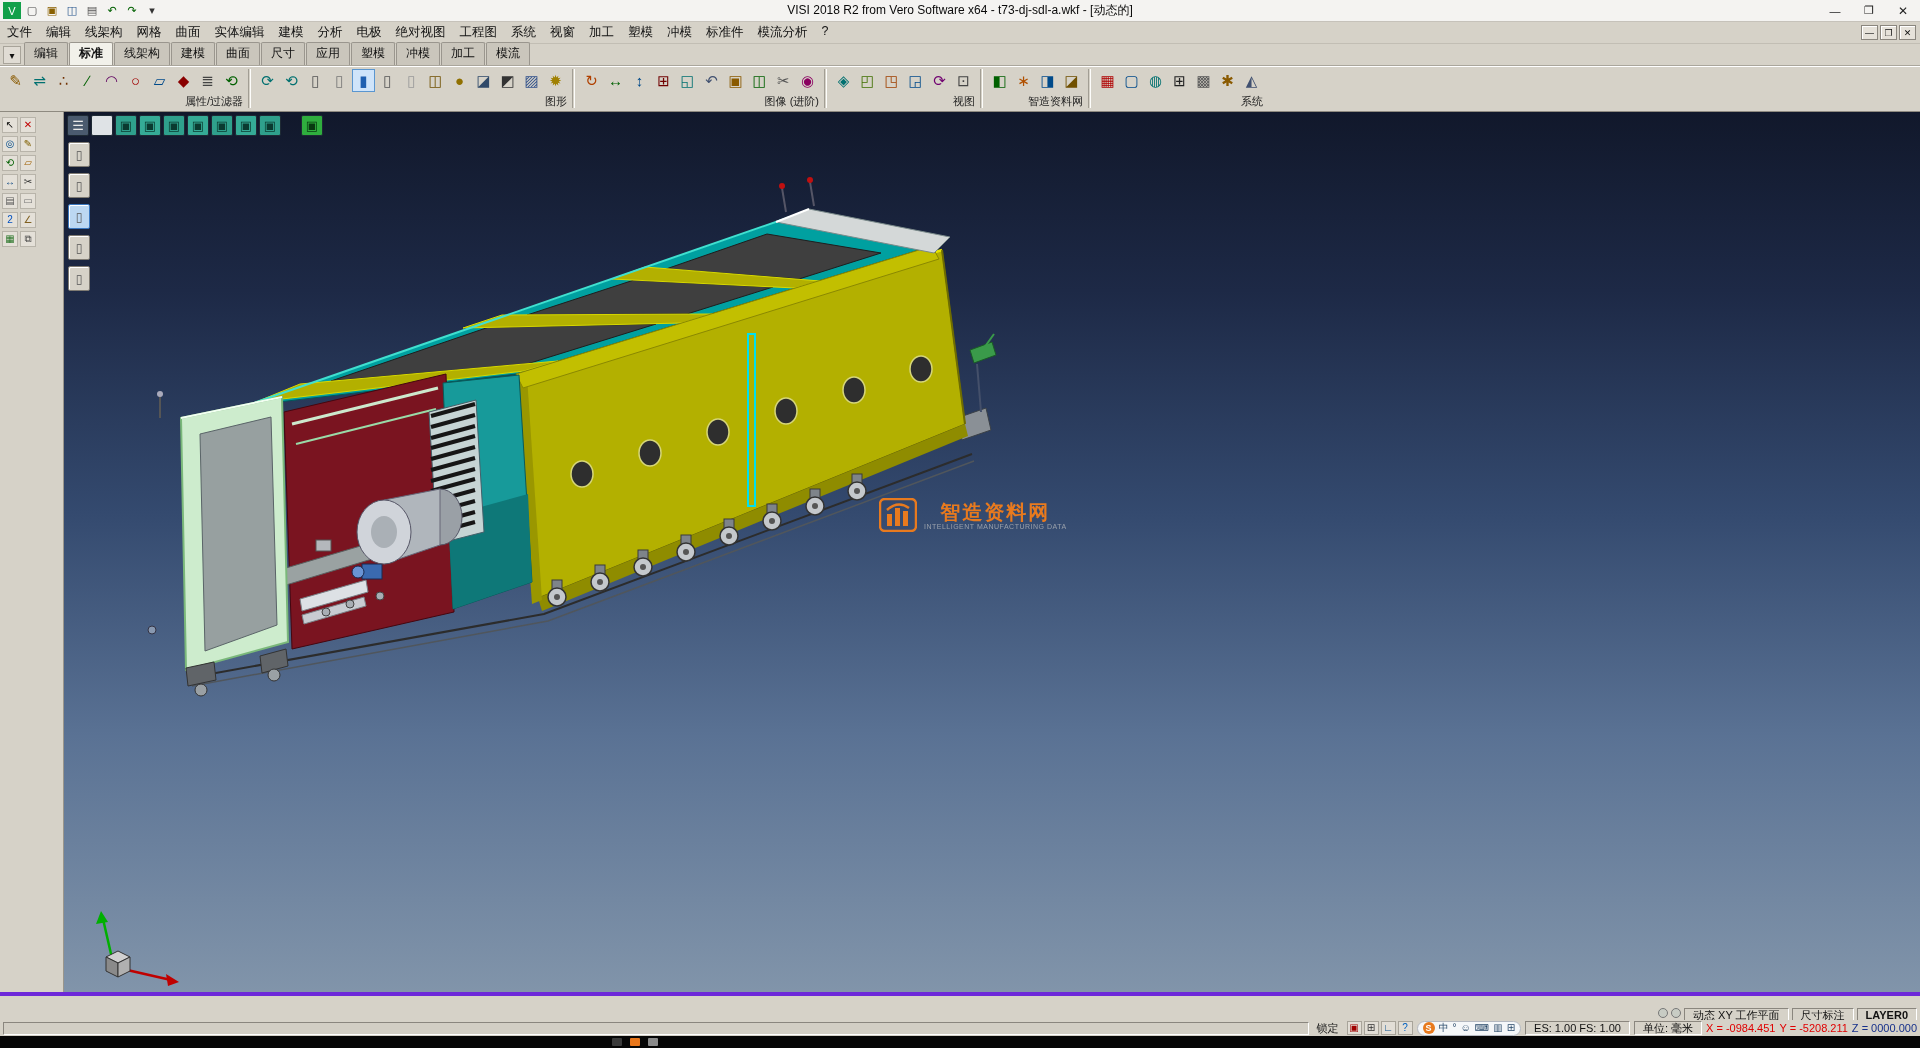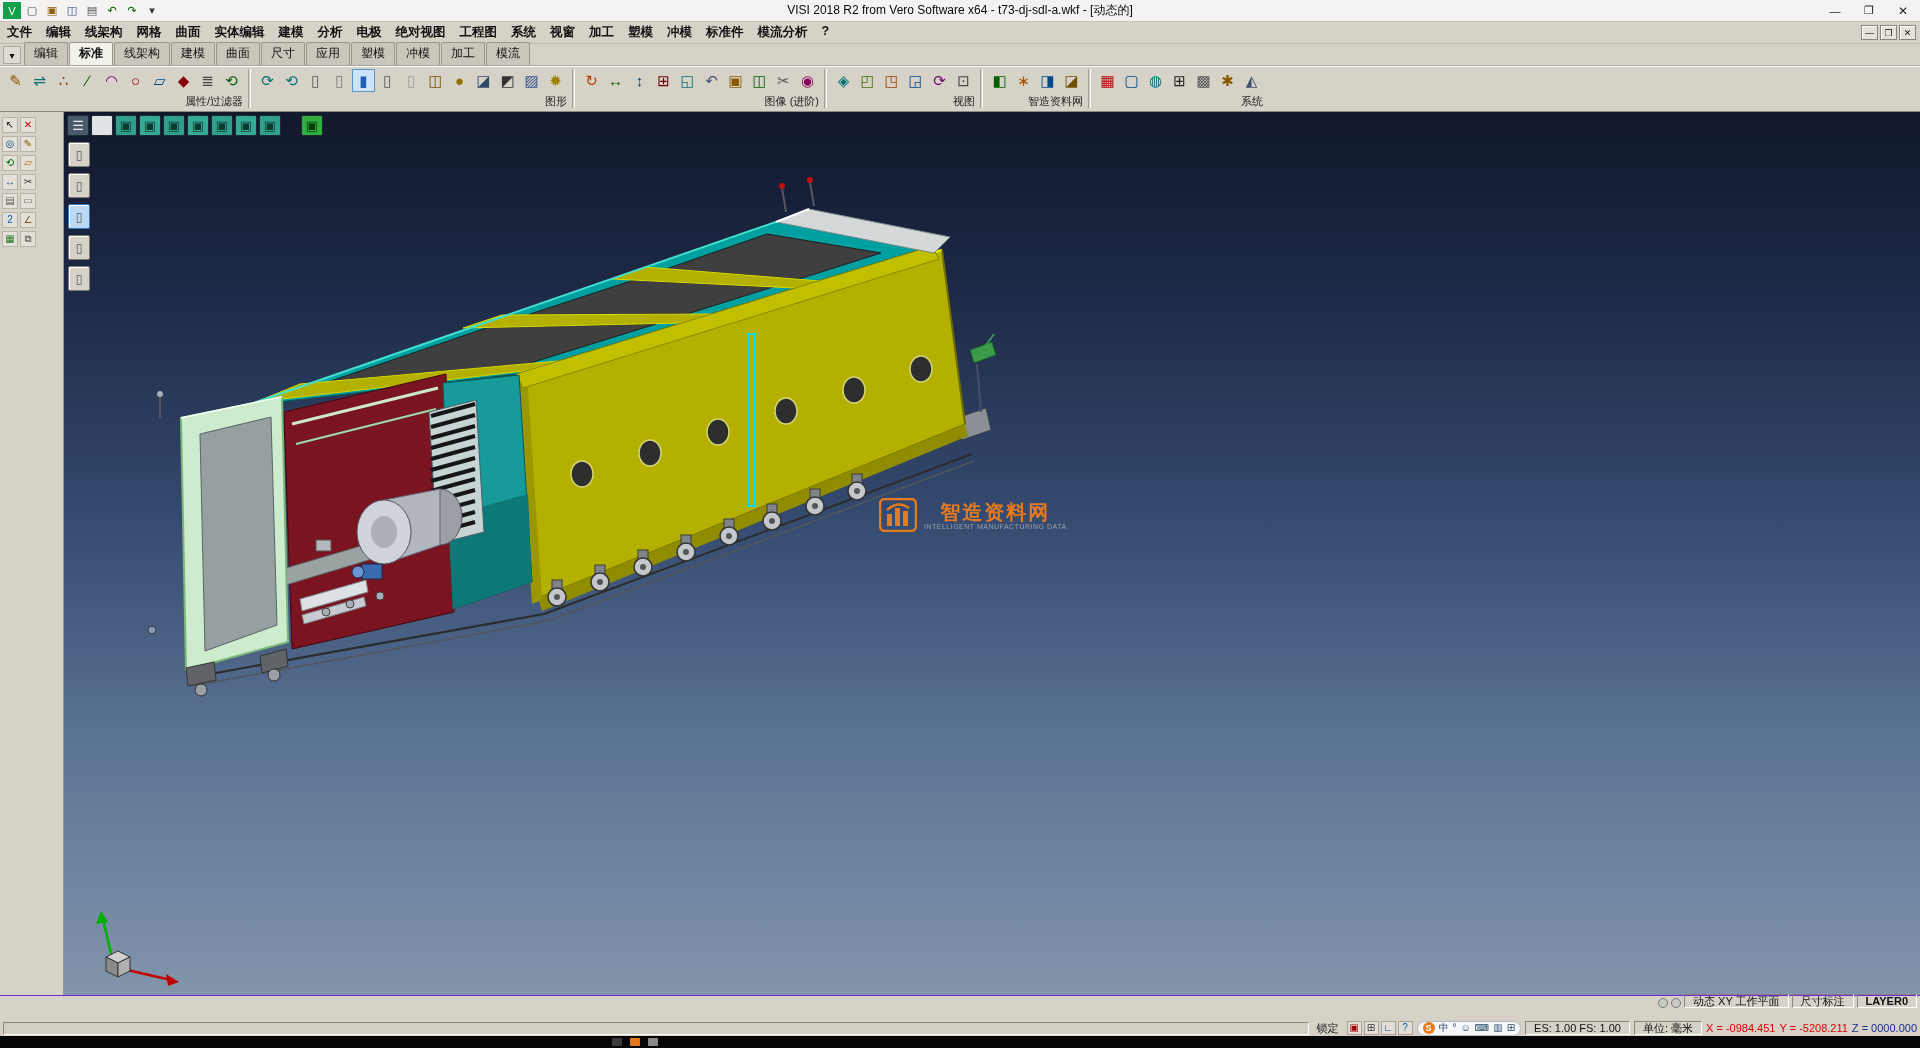--- a/index.html
+++ b/index.html
@@ -21,21 +21,21 @@
   .titlebar{position:absolute;top:0;left:0;right:0;height:22px;background:#f4f3f1;border-bottom:1px solid #c6c2ba;display:flex;align-items:center;}
   .tb-quick{display:flex;gap:2px;padding-left:3px;align-items:center;z-index:2;}
   .q-icon{width:18px;height:17px;display:grid;place-items:center;font-size:11px;cursor:default;}
   .title-text{position:absolute;left:0;right:0;text-align:center;font-size:12px;color:#0a0a0a;}
   .win-controls{margin-left:auto;display:flex;z-index:2;}
   .win-btn{width:34px;height:21px;display:grid;place-items:center;font-size:11px;color:#222;}
   .win-btn:last-child{font-size:12px;}
 
   
   .menubar{position:absolute;top:22px;left:0;right:0;height:22px;background:var(--chrome);display:flex;align-items:center;font-size:12.5px;border-bottom:1px solid #c2beb4;}
-  .menu-item{padding:6px 7px;white-space:nowrap;font-weight:bold;}
+  .menu-item{padding:6px 7px;white-space:nowrap;}
   .mdi-controls{margin-left:auto;display:flex;gap:2px;padding-right:4px;}
   .mdi-btn{width:17px;height:15px;border:1px solid #8a867e;background:#e6e2da;display:grid;place-items:center;font-size:9px;box-shadow:inset 1px 1px 0 #fff;}
 
   
   .tabbar{position:absolute;top:44px;left:0;right:0;height:22px;background:var(--chrome);display:flex;align-items:flex-end;padding-left:2px;border-bottom:1px solid #aaa69c;}
   .caret-btn{width:18px;height:18px;display:grid;place-items:center;font-size:10px;border:1px solid #a8a49a;background:#e0dcd4;margin:0 3px 1px 1px;}
   .tab{font-size:12px;padding:2px 9px 3px;border:1px solid #9a968e;border-bottom:none;background:#cac6bc;margin-right:1px;border-radius:2px 2px 0 0;white-space:nowrap;}
   .tab.active{background:#f2f1ea;font-weight:bold;}
 
   
@@ -64,21 +64,21 @@
   .clip-btn{width:22px;height:25px;background:var(--chrome);border:1px solid #7e7a72;border-radius:2px;display:grid;place-items:center;font-size:12px;color:#555;box-shadow:inset 1px 1px 0 #fff;}
   .clip-btn.active{background:#bcd8f2;border-color:#3a78c0;}
 
   .watermark{position:absolute;left:815px;top:386px;display:flex;align-items:center;gap:7px;z-index:2;}
   .wm-cn{font-size:20px;font-weight:bold;color:var(--wm-orange);letter-spacing:2px;line-height:1.1;text-align:center;}
   .wm-en{font-size:7px;color:#99a0ab;letter-spacing:0.5px;}
 
   .triad{position:absolute;left:8px;top:795px;z-index:2;}
 
   
-  .statusbar1{position:absolute;bottom:28px;left:0;right:0;height:16px;background:var(--chrome);border-top:1px solid #6d28d9;display:flex;align-items:flex-end;justify-content:flex-end;gap:3px;font-size:11px;padding:12px 3px;}
+  .statusbar1{position:absolute;bottom:28px;left:0;right:0;height:16px;background:var(--chrome);border-top:4px solid #6d28d9;display:flex;align-items:flex-start;justify-content:flex-end;gap:3px;font-size:11px;padding:12px 3px;}
   .sb-panel{border:1px solid;border-color:#8a867e #ffffff #ffffff #8a867e;padding:0 8px;height:14px;line-height:12px;white-space:nowrap;}
   .sb-panel.bold{font-weight:bold;}
   .sb-dot{width:10px;height:10px;border-radius:50%;border:1px solid #777;background:#c8ccc4;}
 
   .statusbar2{position:absolute;bottom:12px;left:0;right:0;height:16px;background:var(--chrome);display:flex;align-items:center;gap:4px;font-size:11px;padding:0 3px;margin-top:44px;}
   .msg-field{flex:1;height:13px;border:1px solid;border-color:#8a867e #ffffff #ffffff #8a867e;background:#d2cec4;}
   .mini-icon{width:15px;height:14px;display:grid;place-items:center;font-size:10px;border:1px solid #a8a49a;background:#e2ded6;line-height:1;}
   .sogou{display:flex;align-items:center;background:#f5f7f9;border:1px solid #b4b8c0;border-radius:8px;height:15px;padding:0 5px;gap:4px;}
   .sogou-logo{width:12px;height:12px;border-radius:50%;background:var(--wm-orange);color:#fff;font-size:9px;font-weight:bold;display:grid;place-items:center;line-height:1;}
   .sogou-item{font-size:10px;color:#2a4a6a;line-height:1;}

